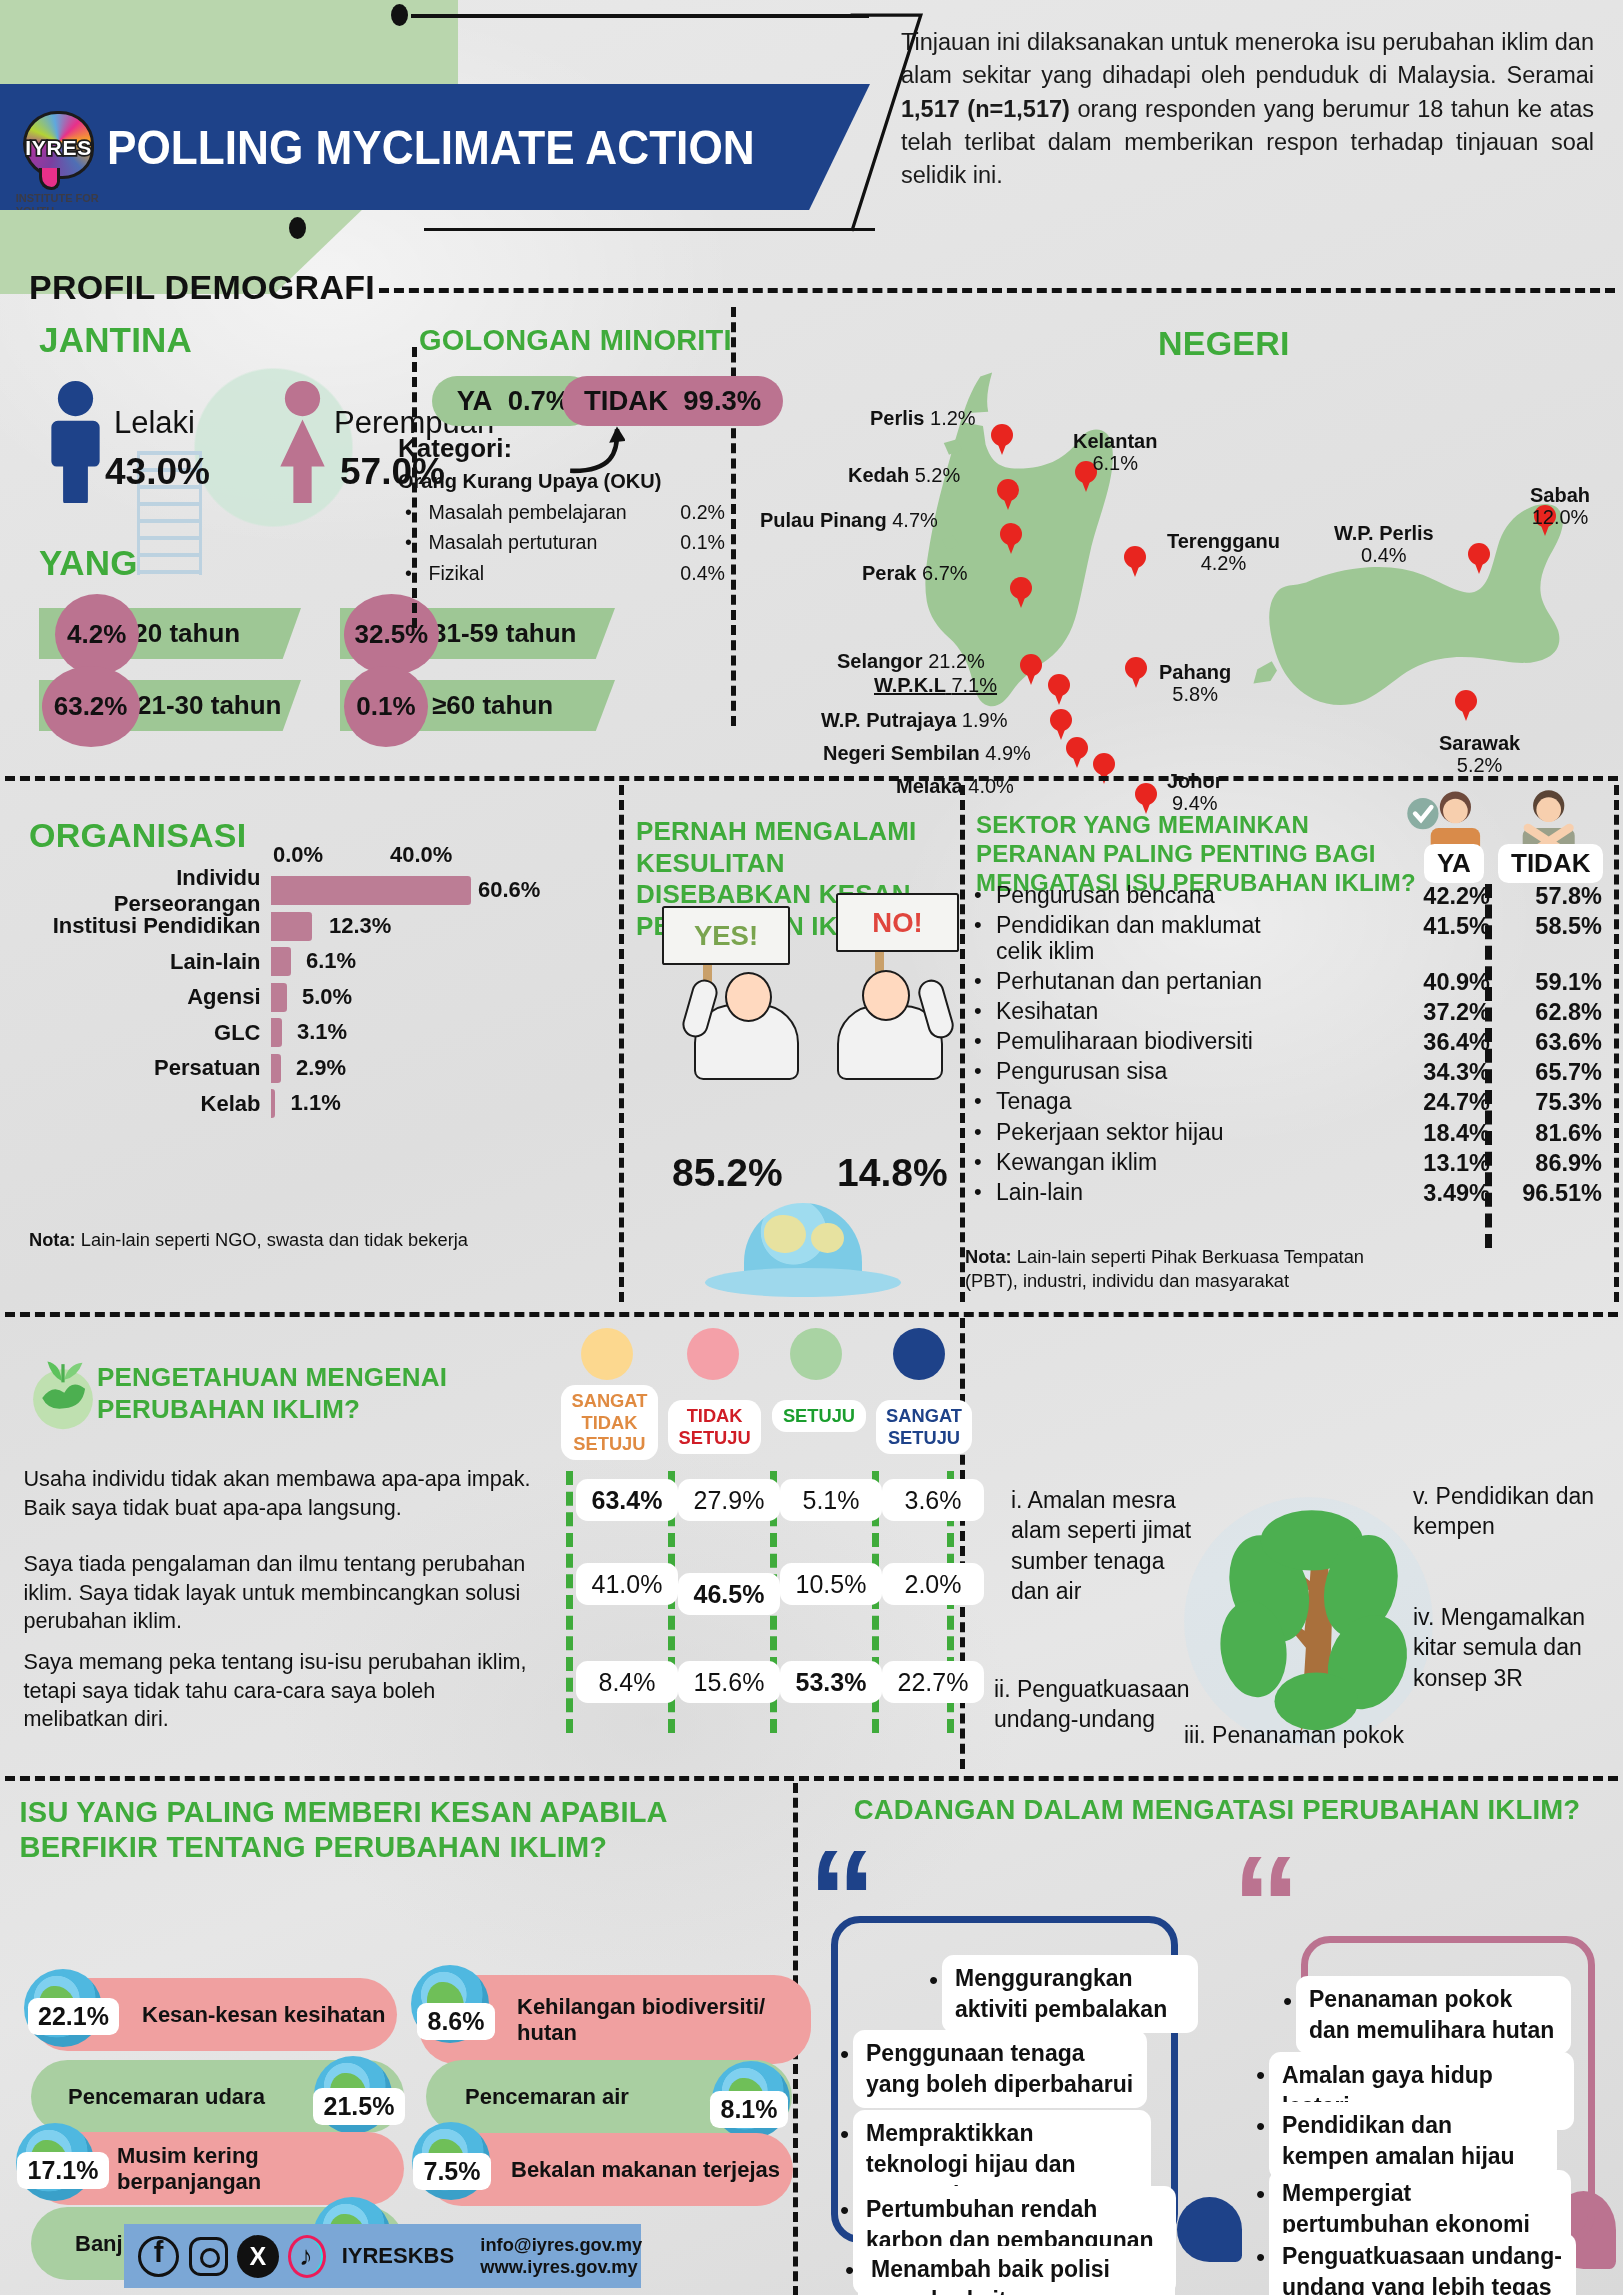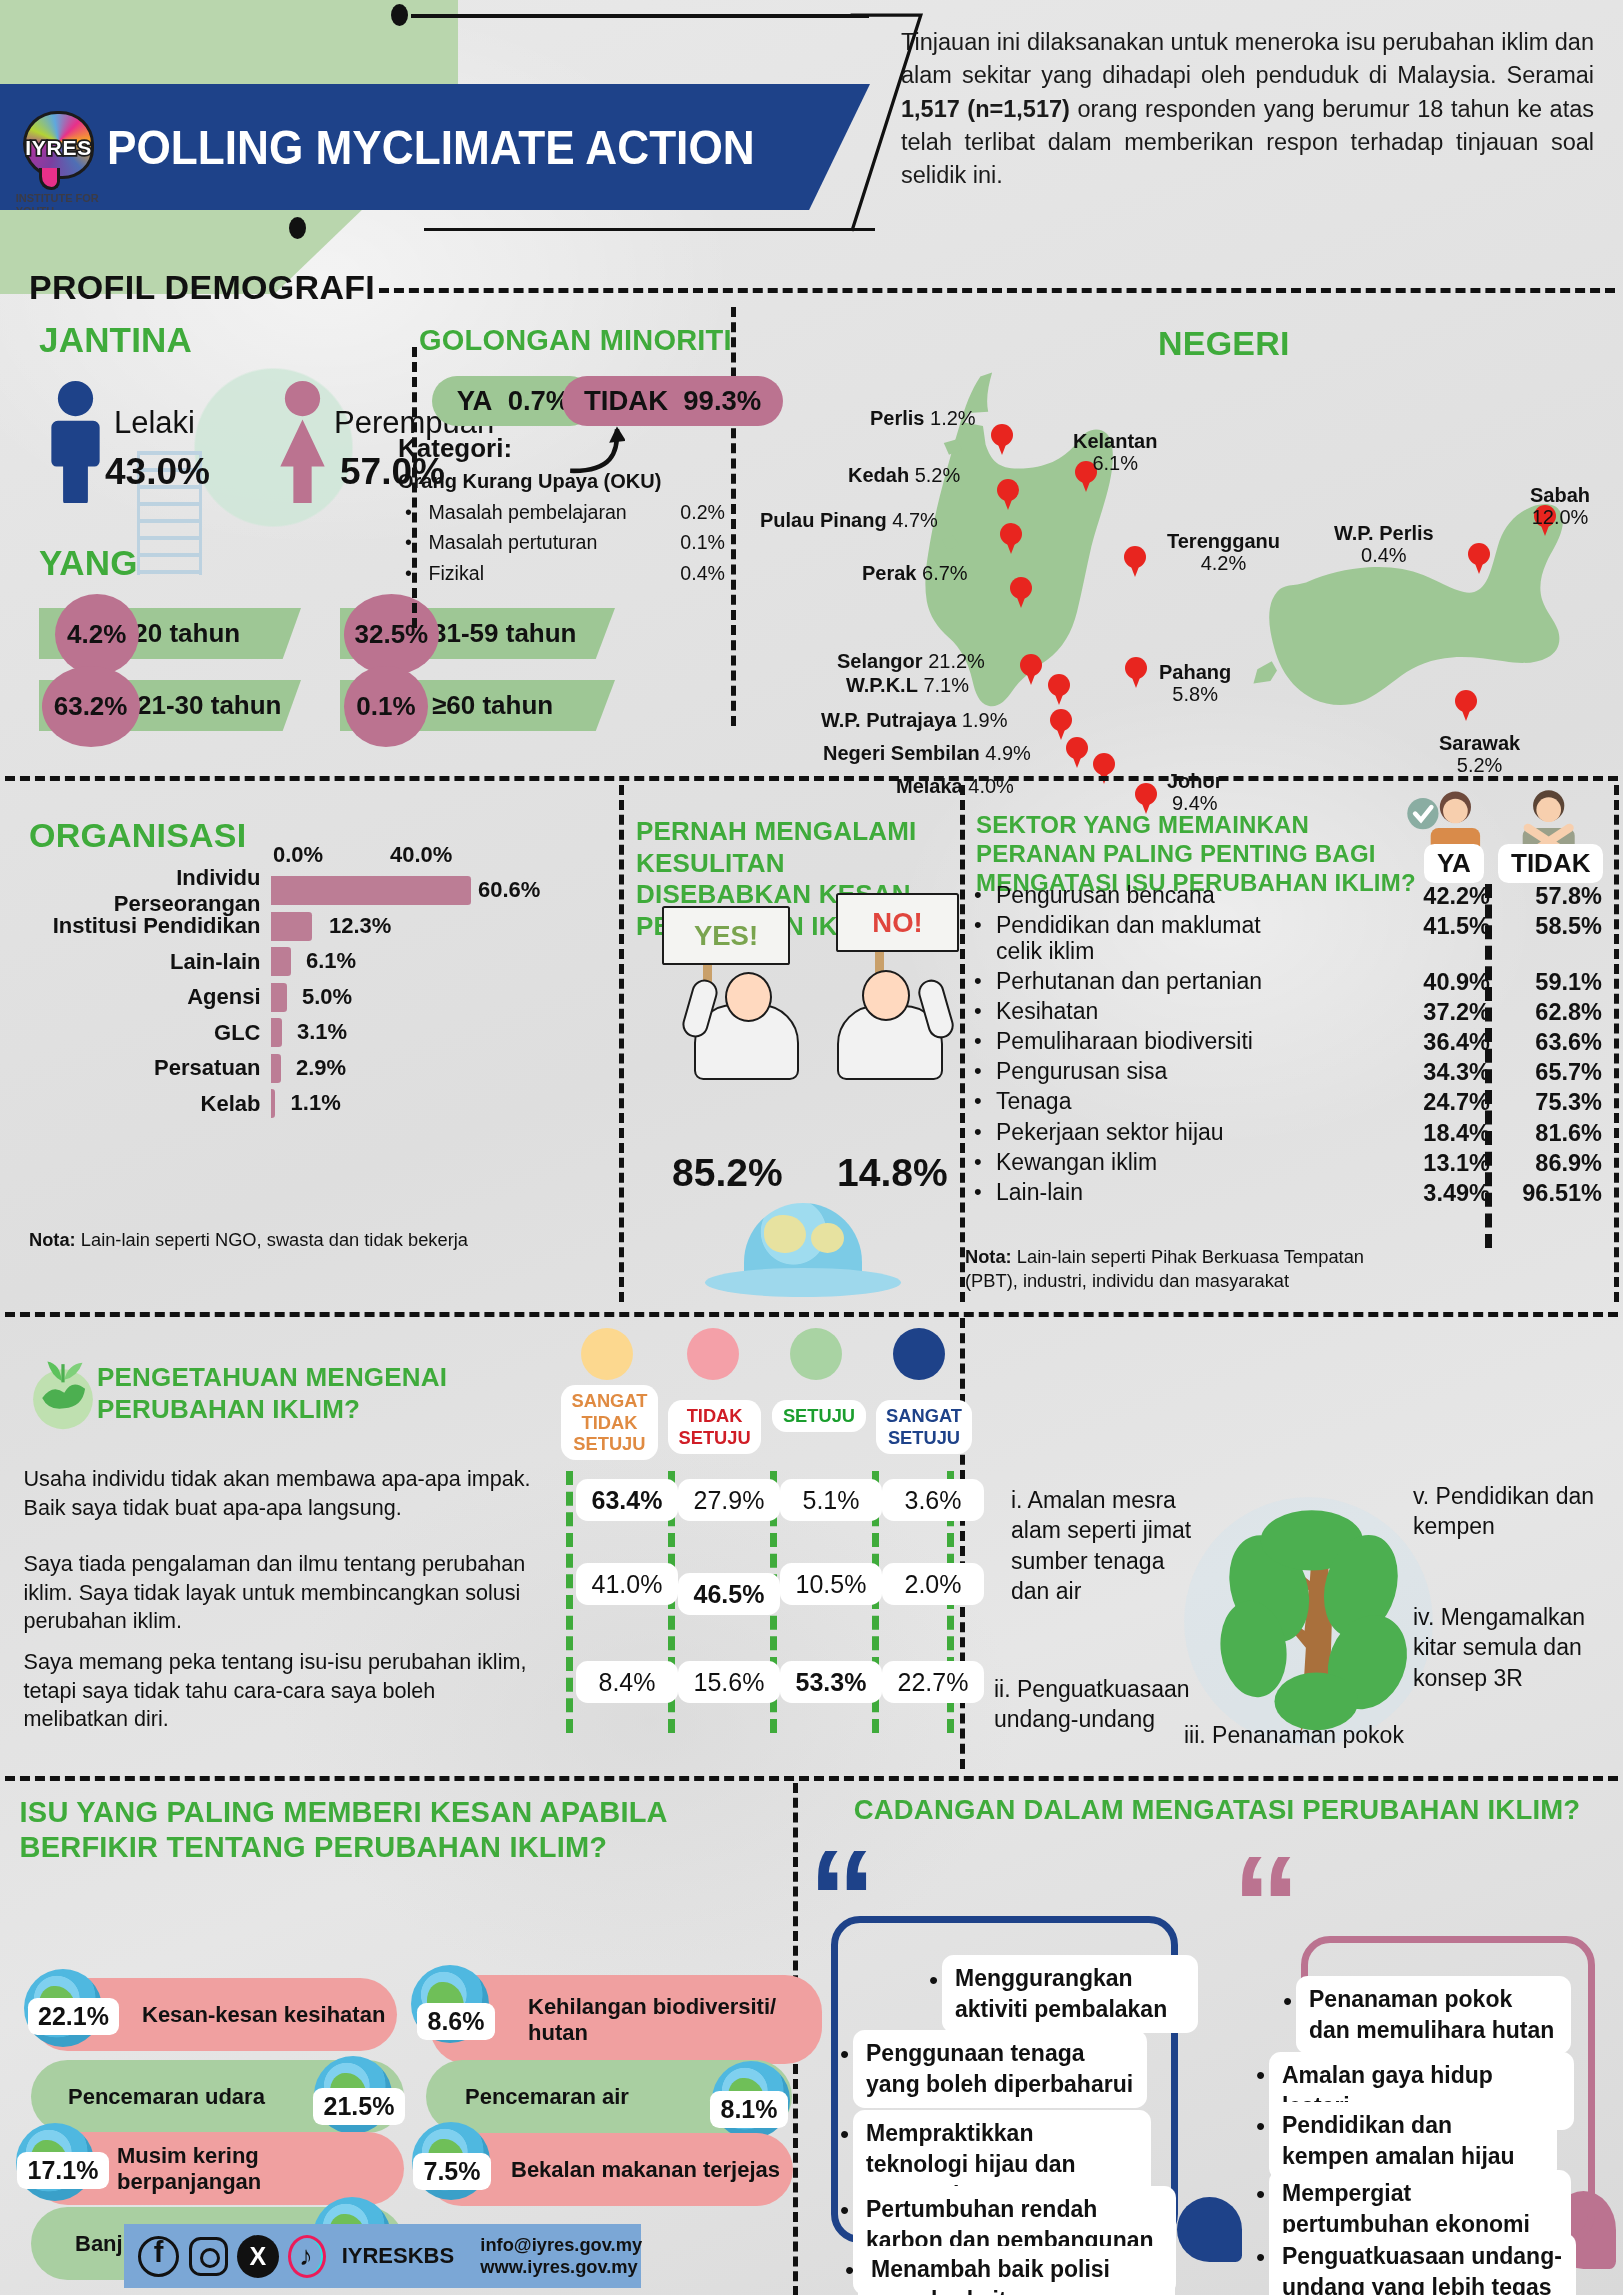--- a/index.html
+++ b/index.html
@@ -420,21 +420,21 @@
     <span>4.2%</span>
   </div>
   <div class="mlabel" style="left:862px; top:562px;">
     <b>Perak</b>
     <span>6.7%</span>
   </div>
   <div class="mlabel" style="left:837px; top:634px;margin-top:16px;">
     <b>Selangor</b>
     <span>21.2%</span>
   </div>
-  <div class="mlabel" style="left:846px; top:674px;">
+  <div class="mlabel" style="left:874px; top:674px;text-decoration:underline;">
     <b>W.P.K.L</b>
     <span>7.1%</span>
   </div>
   <div class="mlabel" style="left:821px; top:709px;">
     <b>W.P. Putrajaya</b>
     <span>1.9%</span>
   </div>
   <div class="mlabel" style="left:1159px; top:661px; text-align:center;">
     <b>Pahang</b><br>
     <span>5.8%</span>
@@ -759,21 +759,21 @@
   <div class="dash-v" style="left:793px; top:1783px; height:513px;"></div>
 
   <div class="grn-title" style="position:absolute; left:19.6px; top:1795px; font-size:29px; line-height:1.22; width:739px;">ISU YANG PALING MEMBERI KESAN APABILA BERFIKIR TENTANG PERUBAHAN IKLIM?</div>
 
   <div class="isu-band pink" style="left:31px;  top:1978px; width:366px; padding-left:111px;">
     <span>Kesan-kesan kesihatan</span>
     </div>
   <div class="globe-ic" style="left:23.5px; top:1969px;"></div>
   <div class="isu-pct" style="left:27.5px; top:1998px;">22.1%</div>
 
-  <div class="isu-band pink" style="left:430px; top:1975px; width:392px; padding-left:98px; height:89px;">
+  <div class="isu-band pink" style="left:419px; top:1975px; width:392px; padding-left:98px; height:89px;">
     <span>Kehilangan biodiversiti/ hutan</span>
     </div>
   <div class="globe-ic" style="left:411px; top:1965px;"></div>
   <div class="isu-pct" style="left:417px; top:2003px;">8.6%</div>
 
   <div class="isu-band green" style="left:31px;  top:2060px; width:373px; padding-left:37px;">
     <span>Pencemaran udara</span>
     </div>
   <div class="globe-ic" style="left:314px; top:2056px;"></div>
   <div class="isu-pct" style="left:313px; top:2088px;">21.5%</div>

